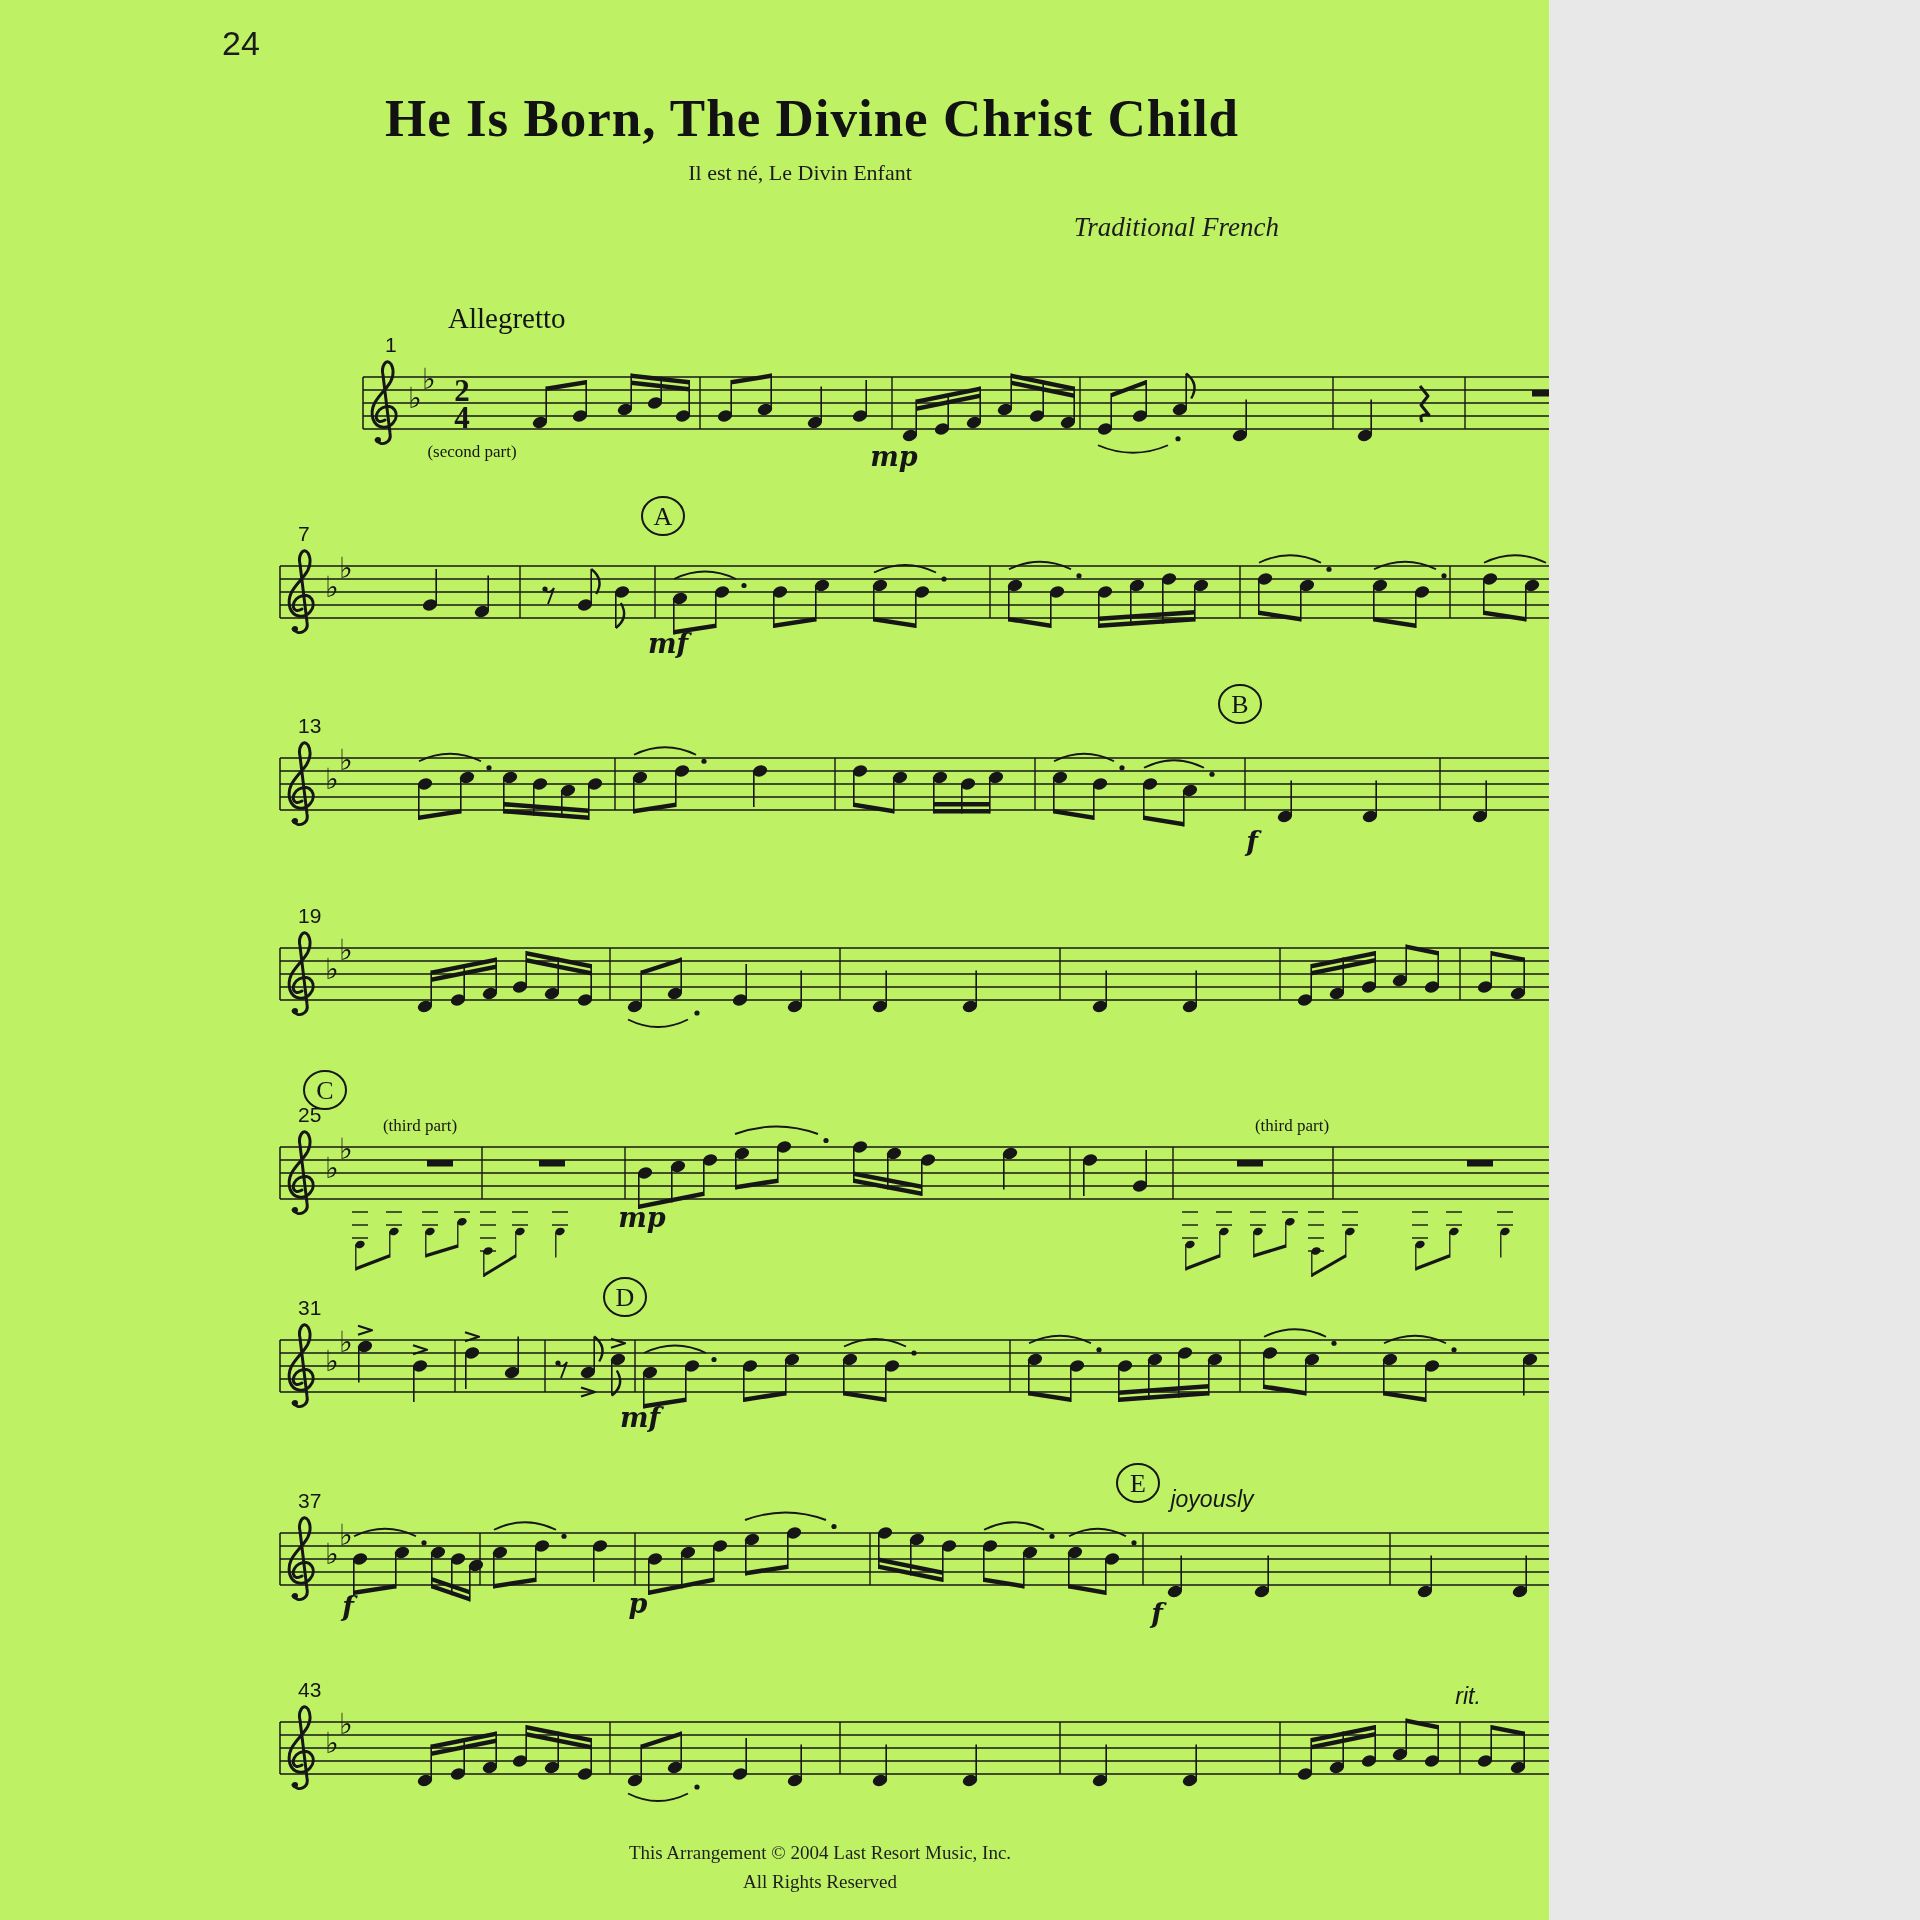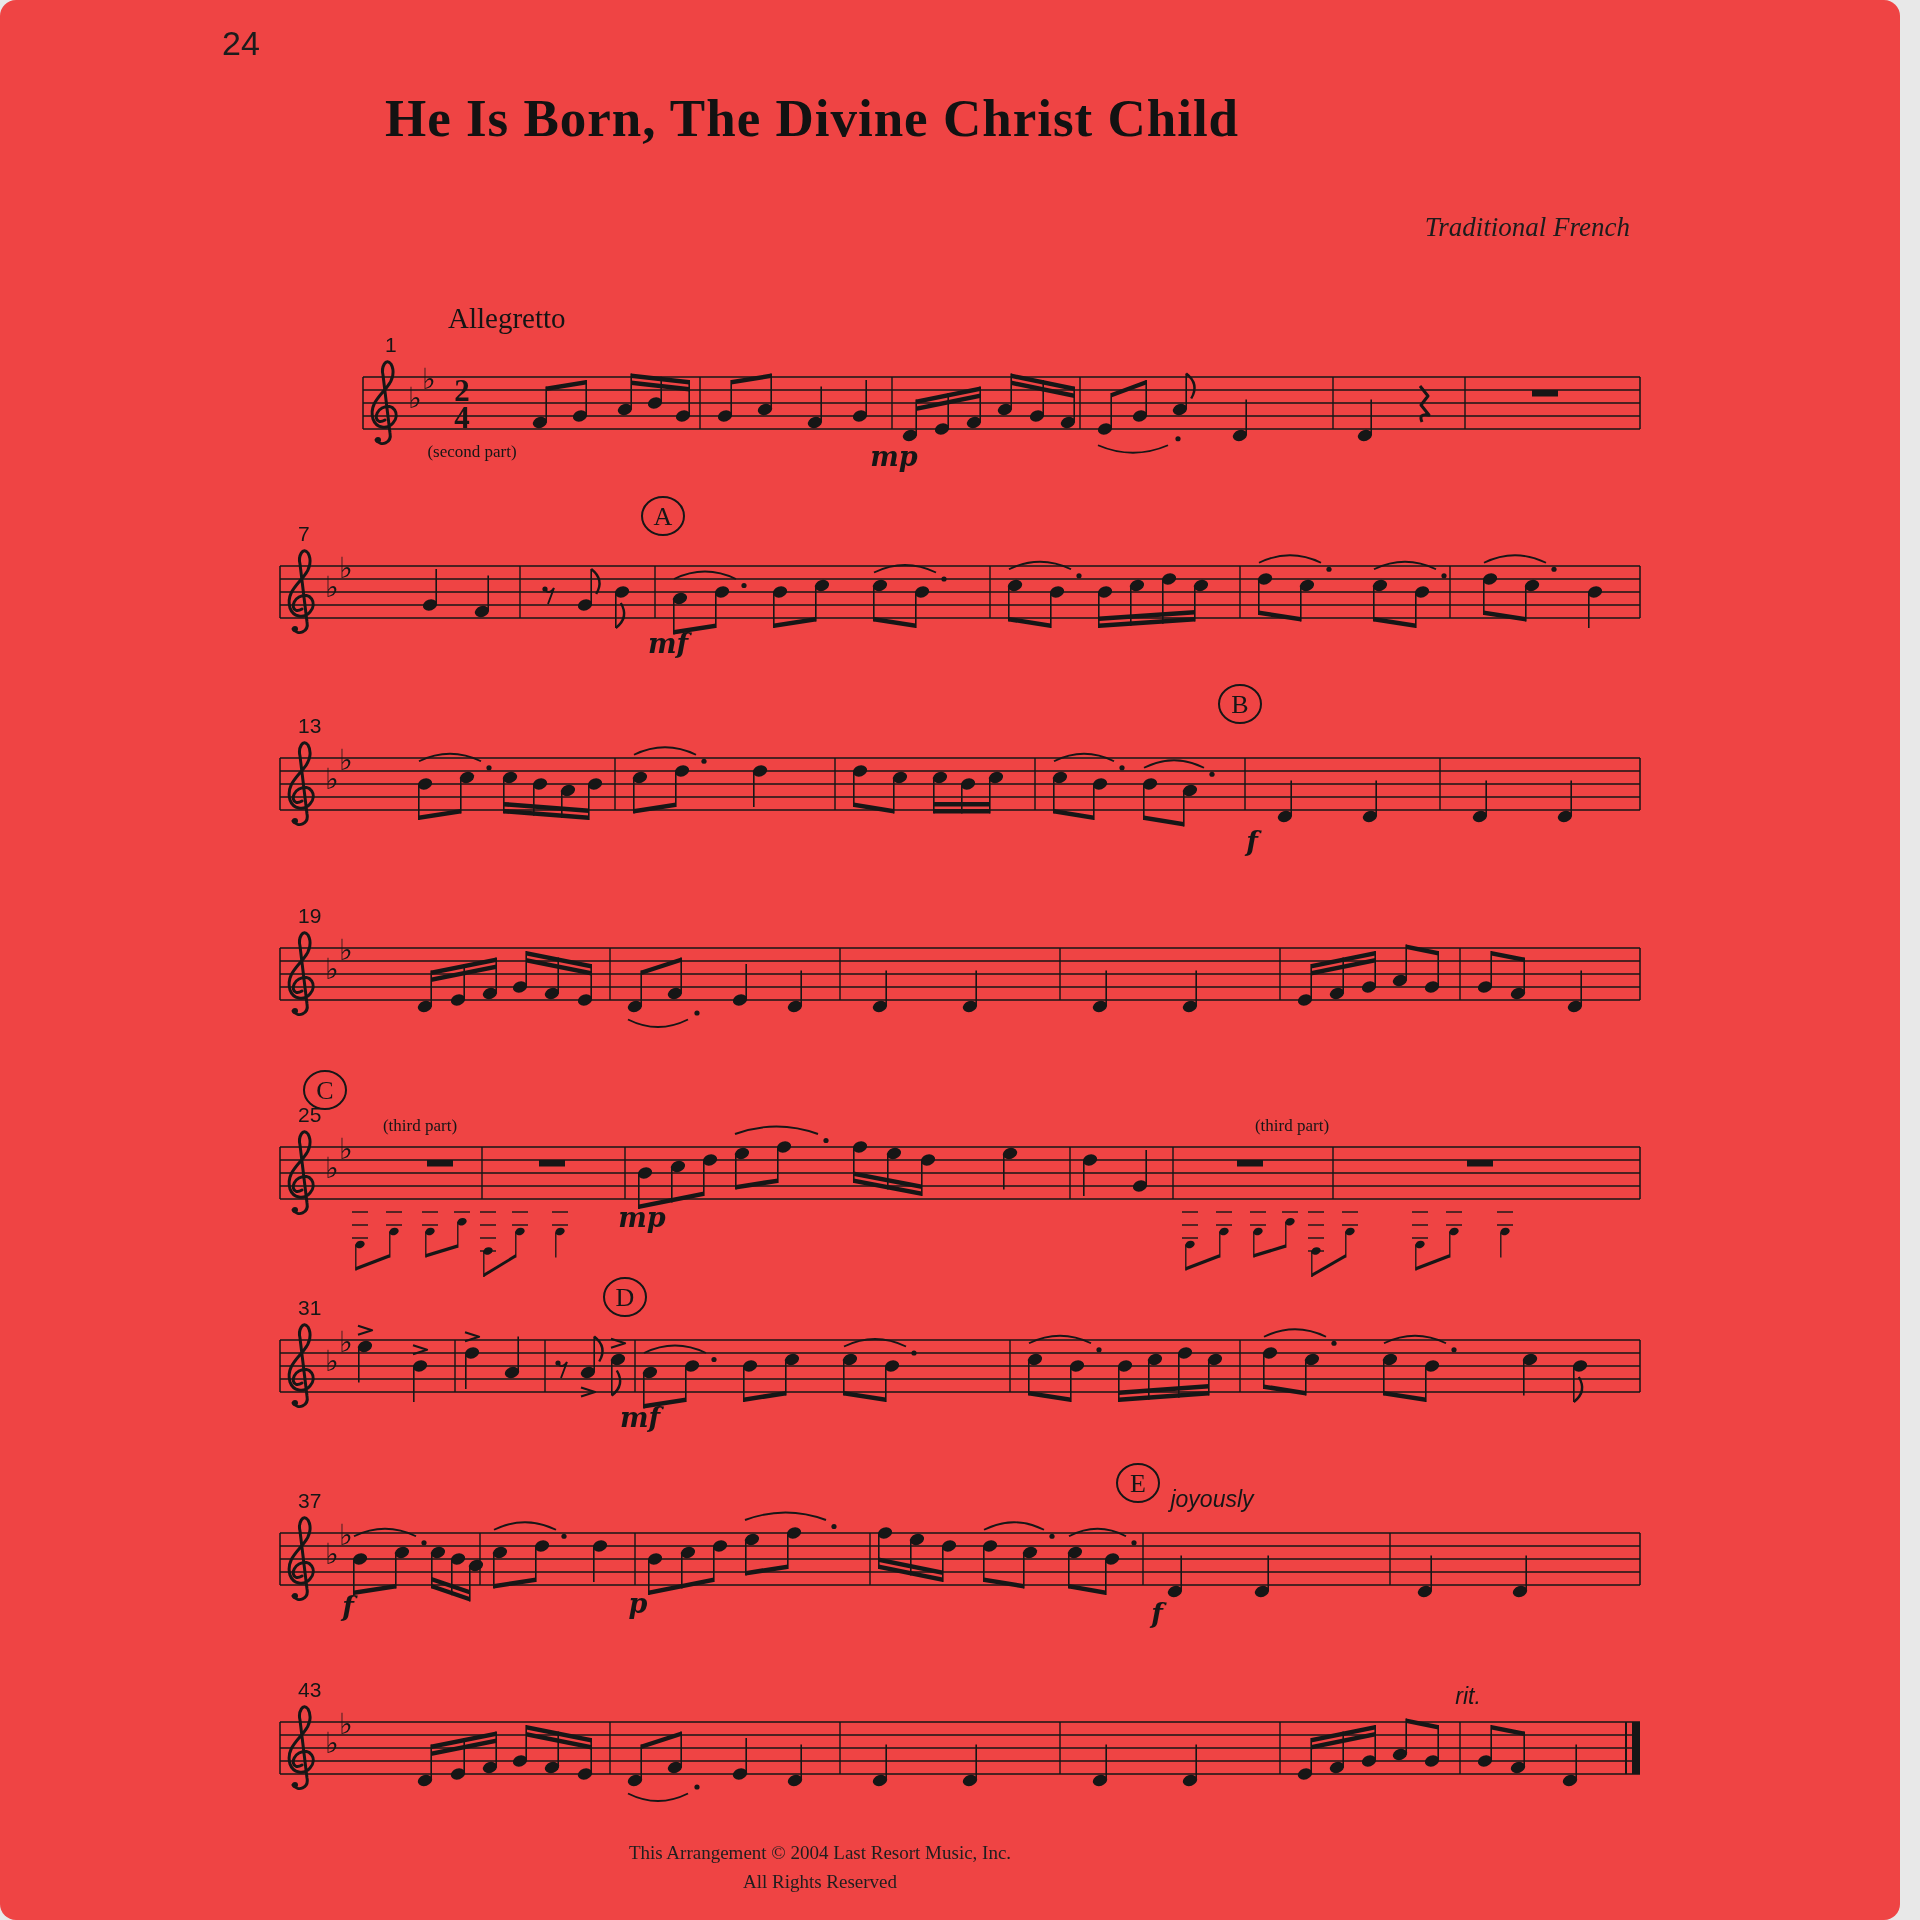--- a/index.html
+++ b/index.html
@@ -1,17 +1,17 @@
 <!DOCTYPE html>
 <html><head>
 <meta charset="utf-8">
 <style>
   html,body{margin:0;padding:0;background:#e8e8e8;}
-  .page{position:relative;width:1900px;height:1920px;background:#ef4444;overflow:hidden;
-        font-family:"Liberation Serif",serif;color:#161616;border-radius:16px;}
+  .page{position:relative;width:1549px;height:1920px;background:#bef264;overflow:hidden;
+        font-family:"Liberation Serif",serif;color:#161616;}
   .pagenum{position:absolute;left:222px;top:24px;font-family:"Liberation Sans",sans-serif;
            font-size:34px;color:#1c1c1c;}
   .title{position:absolute;left:0;top:88px;width:1600px;text-align:center;
          font-weight:bold;font-size:53px;letter-spacing:1px;color:#121212;margin-left:12px;}
   .subtitle{position:absolute;left:0;top:160px;width:1600px;text-align:center;
             font-size:22px;color:#1c1c1c;}
   .credit{position:absolute;right:270px;top:212px;font-size:27px;color:#1c1c1c;font-style:italic;}
   .tempo{position:absolute;left:424px;top:302px;font-size:29px;color:#141414;margin-left:24px;}
   .footer{position:absolute;left:0;top:1838px;width:1640px;text-align:center;
           font-size:19px;line-height:29px;color:#1e1e1e;}
@@ -24,20 +24,21 @@
   svg .reh{font:26px "Liberation Serif",serif;}
   svg .tsig{font:700 31px "Liberation Serif",serif;}
   svg .flat{font:29px "DejaVu Sans",sans-serif;}
 </style>
 </head>
 <body>
 
 <div class="page">
   <div class="pagenum">24</div>
   <div class="title">He Is Born, The Divine Christ Child</div>
+  <div class="subtitle">Il est né, Le Divin Enfant</div>
   <div class="credit">Traditional French</div>
   <div class="tempo">Allegretto</div>
   <svg id="score" width="1920" height="1920" viewBox="0 0 1920 1920">
       <g>
         <line x1="363" y1="377" x2="1640" y2="377" stroke="#161616" stroke-width="1.3"></line>
         <line x1="363" y1="390" x2="1640" y2="390" stroke="#161616" stroke-width="1.3"></line>
         <line x1="363" y1="403" x2="1640" y2="403" stroke="#161616" stroke-width="1.3"></line>
         <line x1="363" y1="416" x2="1640" y2="416" stroke="#161616" stroke-width="1.3"></line>
         <line x1="363" y1="429" x2="1640" y2="429" stroke="#161616" stroke-width="1.3"></line>
         <line x1="363" y1="377" x2="363" y2="429" stroke="#161616" stroke-width="1.5"></line>

